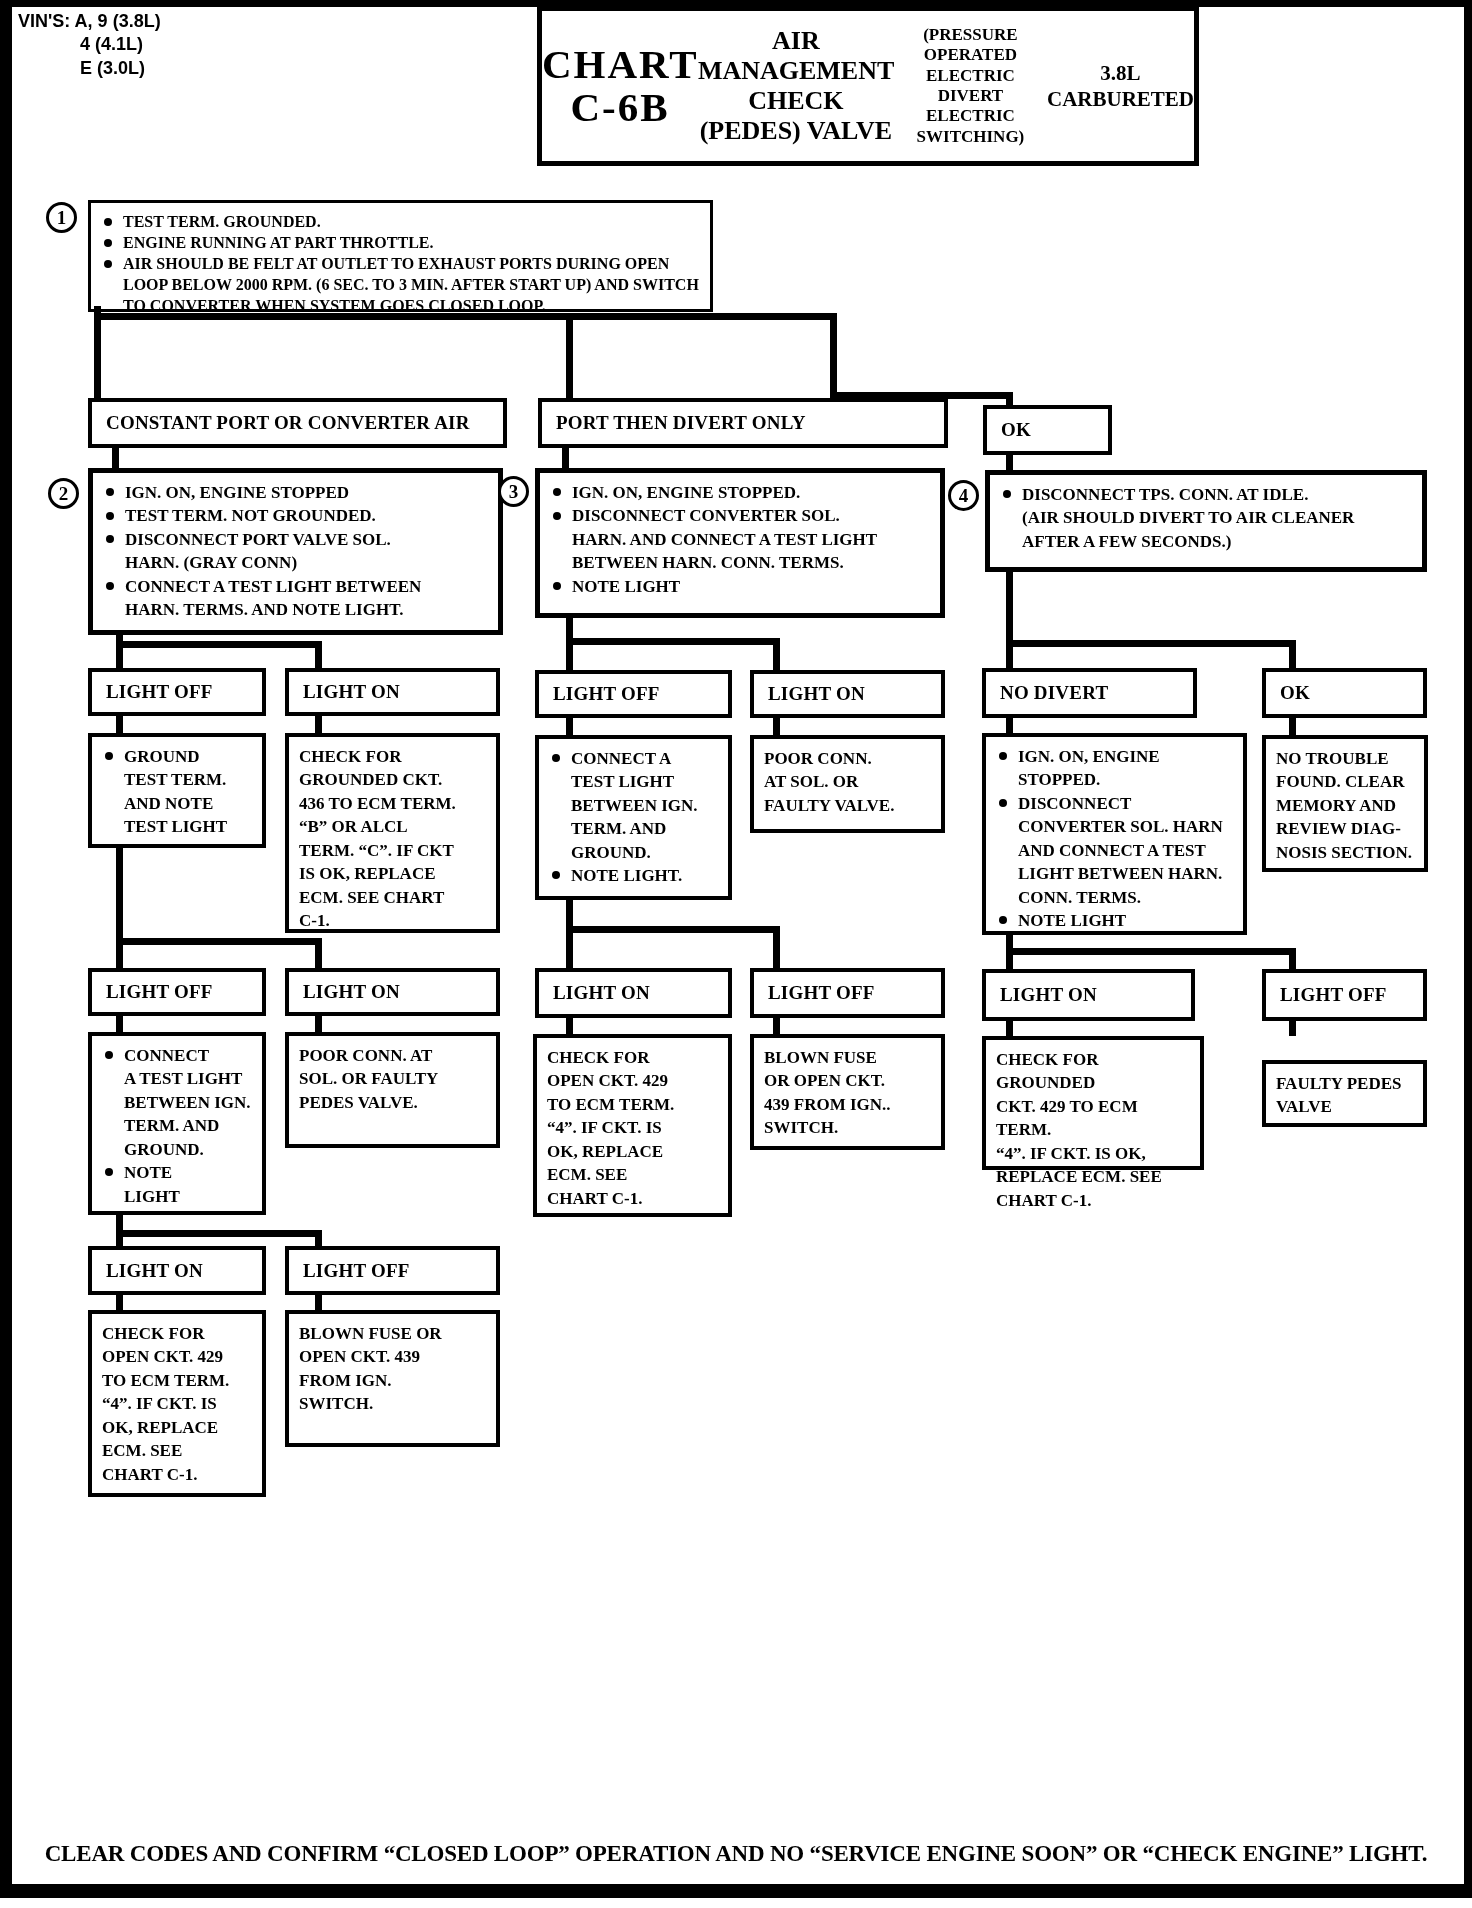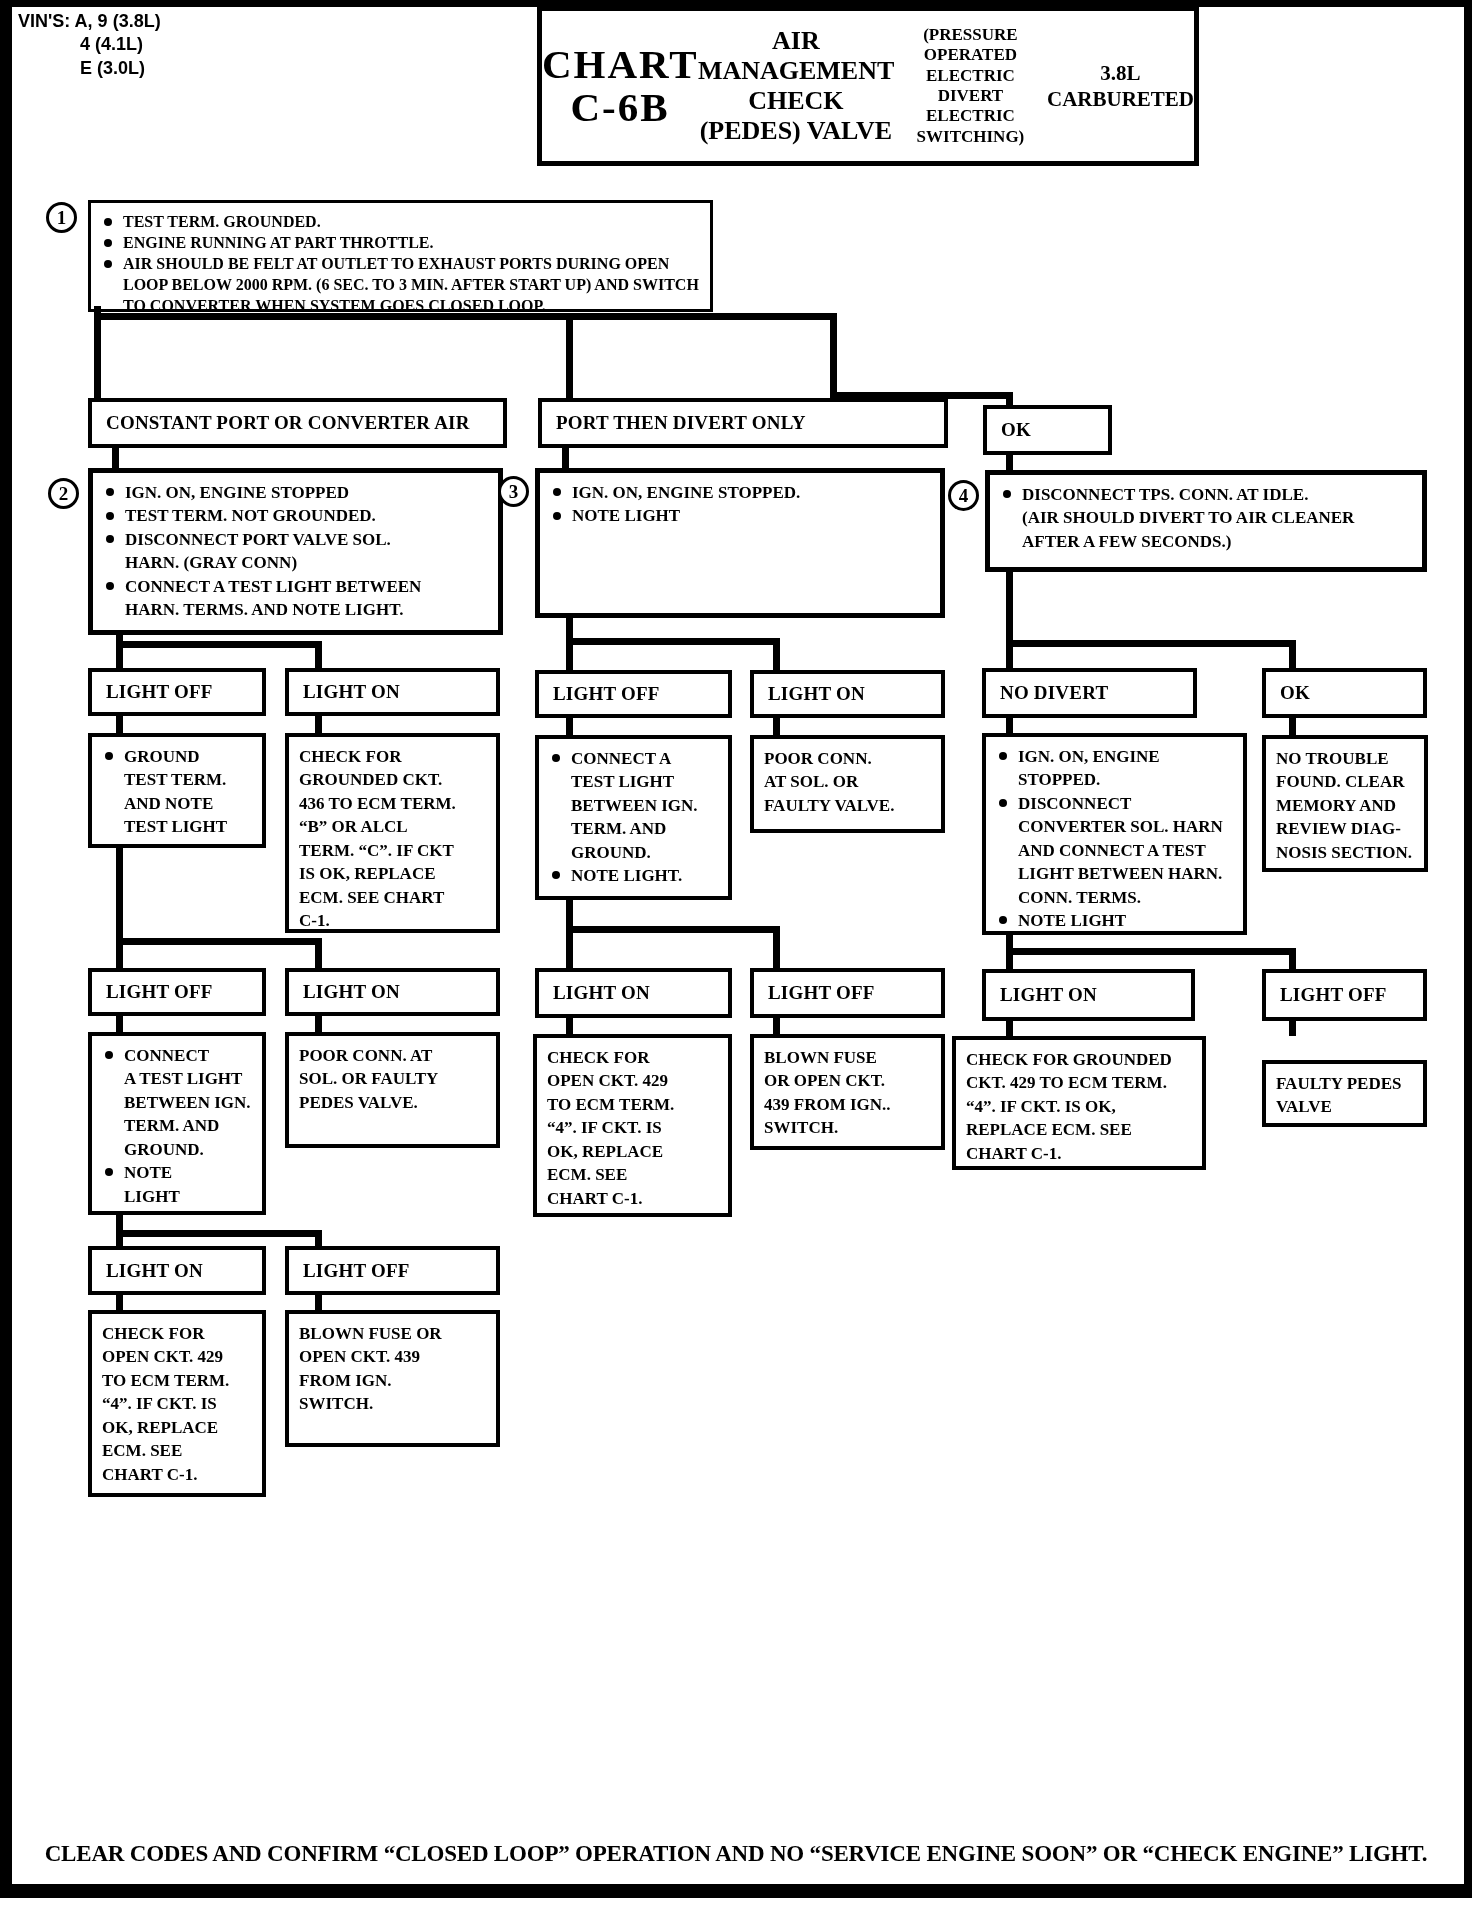--- a/index.html
+++ b/index.html
@@ -205,20 +205,23 @@
 FROM IGN.
 SWITCH.</div>
 
   <div class="bar" style="left:562px;top:448px;width:7px;height:20px"></div>
   <div class="badge" style="left:498px;top:476px">
       <span>3</span>
     </div>
   <div class="node b5 pad" style="left:535px;top:468px;width:410px;height:150px">
     <ul class="bullets">
       <li>IGN. ON, ENGINE STOPPED.</li>
+      <li>DISCONNECT CONVERTER SOL.
+HARN. AND CONNECT A TEST LIGHT
+BETWEEN HARN. CONN. TERMS.</li>
       <li>NOTE LIGHT</li>
     </ul>
   </div>
 
   <div class="bar" style="left:566px;top:618px;width:7px;height:27px"></div>
   <div class="bar" style="left:566px;top:638px;width:214px;height:7px"></div>
   <div class="bar" style="left:566px;top:645px;width:7px;height:25px"></div>
   <div class="bar" style="left:773px;top:645px;width:7px;height:25px"></div>
 
   <div class="node hdr" style="left:535px;top:670px;width:197px;height:48px">
@@ -325,21 +328,21 @@
   <div class="node hdr" style="left:982px;top:969px;width:213px;height:52px">
       <span>LIGHT ON</span>
     </div>
   <div class="node hdr" style="left:1262px;top:969px;width:165px;height:52px">
       <span>LIGHT OFF</span>
     </div>
 
   <div class="bar" style="left:1006px;top:1021px;width:7px;height:15px"></div>
   <div class="bar" style="left:1289px;top:1021px;width:7px;height:15px"></div>
 
-  <div class="node pad txt" style="left:952px;top:1036px;width:254px;height:134px">CHECK FOR GROUNDED
+  <div class="node pad txt" style="left:982px;top:1036px;width:222px;height:134px">CHECK FOR GROUNDED
 CKT. 429 TO ECM TERM.
 “4”. IF CKT. IS OK,
 REPLACE ECM. SEE
 CHART C-1.</div>
   <div class="node pad txt" style="left:1262px;top:1060px;width:165px;height:67px">FAULTY PEDES
 VALVE</div>
 
   <div class="footer">CLEAR CODES AND CONFIRM “CLOSED LOOP” OPERATION AND NO “SERVICE ENGINE SOON” OR “CHECK ENGINE” LIGHT.</div>
 
 </div>

